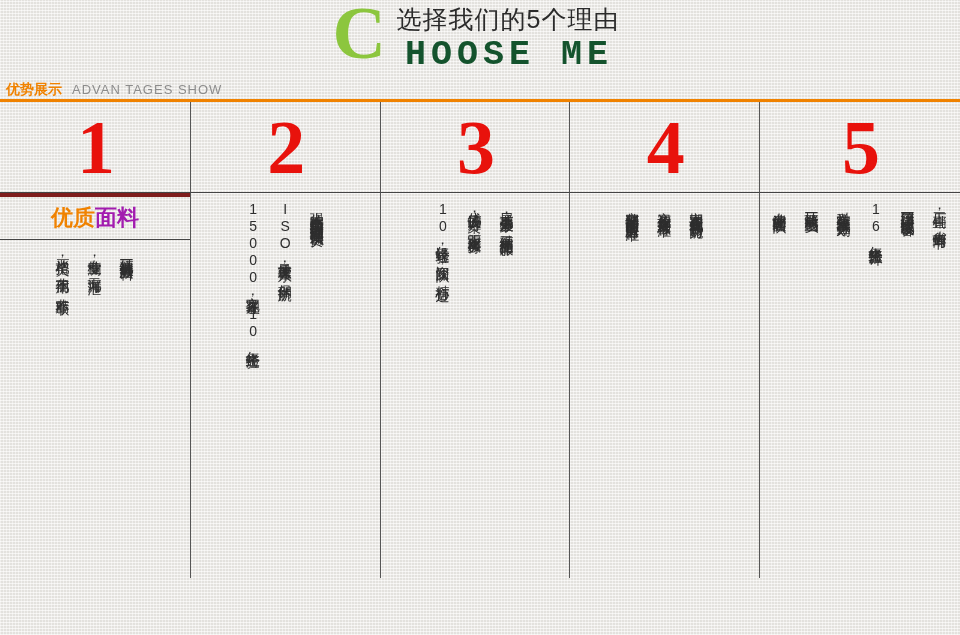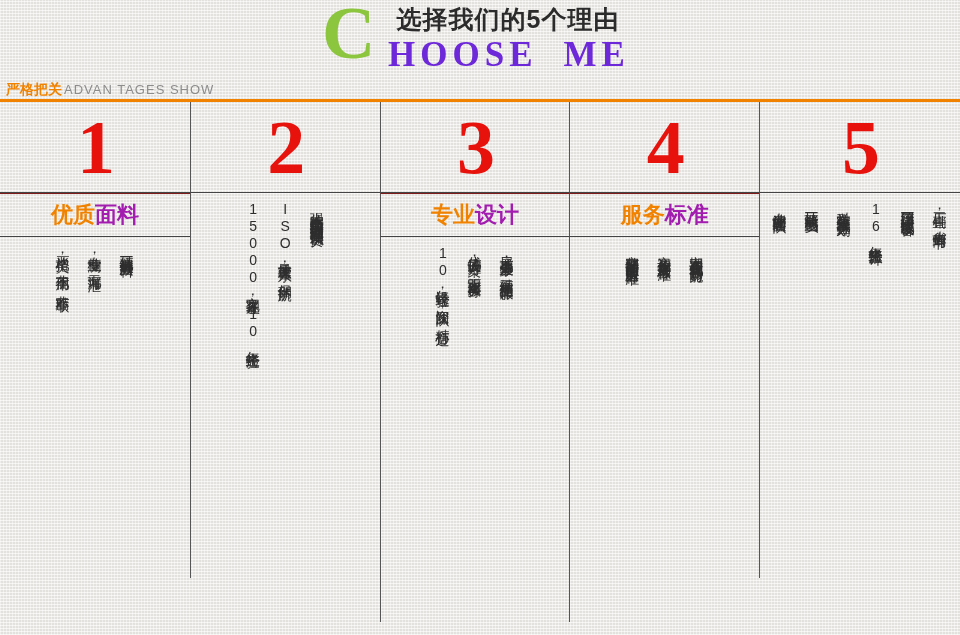--- a/index.html
+++ b/index.html
@@ -48,32 +48,32 @@
     top: -4px;
     font-family: "Liberation Serif", serif;
     font-size: 74px;
     font-weight: bold;
     color: #8cc63e;
     line-height: 1;
   }
   .title-cn {
     font-family: "Liberation Sans", sans-serif;
     font-size: 25px;
-    font-weight: bold;
+    font-weight: normal;
     color: #2b2b2b;
     letter-spacing: 1px;
     padding-left: 56px;
     line-height: 34px;
     white-space: nowrap;
   }
   .title-en {
-    font-family: Liberation Serif, serif;
+    font-family: Liberation Mono, monospace;
     font-size: 35px;
     font-weight: bold;
-    color: #6d28d9;
+    color: #14532d;
     letter-spacing: 5px;
     padding-left: 58px;
     line-height: 38px;
     white-space: nowrap;
   }
   .title-en .word-gap { display:inline-block; width: 26px; }
 
   
   .subbar {
     position: relative;
@@ -86,21 +86,21 @@
     font-size: 14px;
     font-weight: bold;
     color: #f08200;
     line-height: 22px;
   }
   .subbar-en {
     font-size: 13px;
     color: #8c8c8c;
     line-height: 22px;
     letter-spacing: 1px;
-    margin-left: 2px;
+    margin-left: 10px;
   }
 
   
   .cols {
     display: flex;
     width: 960px;
   }
   .col {
     flex: 1 1 0;
     position: relative;
@@ -125,21 +125,21 @@
     line-height: 1;
     letter-spacing: -2px;
   }
 
   .title-cell {
     height: 42px;
     display: flex;
     align-items: center;
     justify-content: center;
     border-bottom: 1px solid #444;
-    border-top: 1px solid #7f1d1d;
+    border-top: 4px solid #7f1d1d;
   }
   .title-cell .t {
     font-size: 22px;
     font-weight: bold;
     white-space: nowrap;
   }
   .t-orange { color: #f08200; }
   .t-dark { color: #a21caf; }
 
   .body-cell {
@@ -175,21 +175,21 @@
     <div class="header-inner">
       <span class="big-c">C</span>
       <div class="title-cn">选择我们的5个理由</div>
       <div class="title-en">
         <span>HOOSE</span><span class="word-gap"></span><span>ME</span>
       </div>
     </div>
   </div>
 
   <div class="subbar">
-    <span class="subbar-cn">严格把关</span><span class="subbar-en">ADVAN TAGES SHOW</span>
+    <span class="subbar-cn">优势展示</span><span class="subbar-en">ADVAN TAGES SHOW</span>
   </div>
 
   <div class="cols">
     <div class="col">
       <div class="num-cell">
         <span class="num">1</span>
       </div>
       <div class="title-cell">
         <span class="t t-orange">优质</span>
           <span class="t t-dark">面料</span>
@@ -209,38 +209,30 @@
         <div class="vtext">强大的生产能力科学灵活的生产管理制度知识供货</div>
         <div class="vtext">ISO质量管理体系，保驾护航</div>
         <div class="vtext">15000家客户见证，10年生产经验</div>
       </div>
     </div>
 
     <div class="col">
       <div class="num-cell">
         <span class="num">3</span>
       </div>
-      <div class="title-cell">
-        <span class="t t-orange">专业</span>
-          <span class="t t-dark">设计</span>
-      </div>
       <div class="body-cell">
         <div class="vtext">展示成功企业形象，精工细作精品工作服</div>
         <div class="vtext">优质的设计方案，零距离对接服务</div>
         <div class="vtext">10年设计经验，资深团队，精心打造</div>
       </div>
     </div>
 
     <div class="col">
       <div class="num-cell">
         <span class="num">4</span>
-      </div>
-      <div class="title-cell">
-        <span class="t t-orange">服务</span>
-          <span class="t t-dark">标准</span>
       </div>
       <div class="body-cell">
         <div class="vtext">定期客户调查优化客户回访能力</div>
         <div class="vtext">客户评价作为主要考核标准</div>
         <div class="vtext">完整仔细严谨的售前中后服务白标准</div>
       </div>
     </div>
 
     <div class="col">
       <div class="num-cell">

